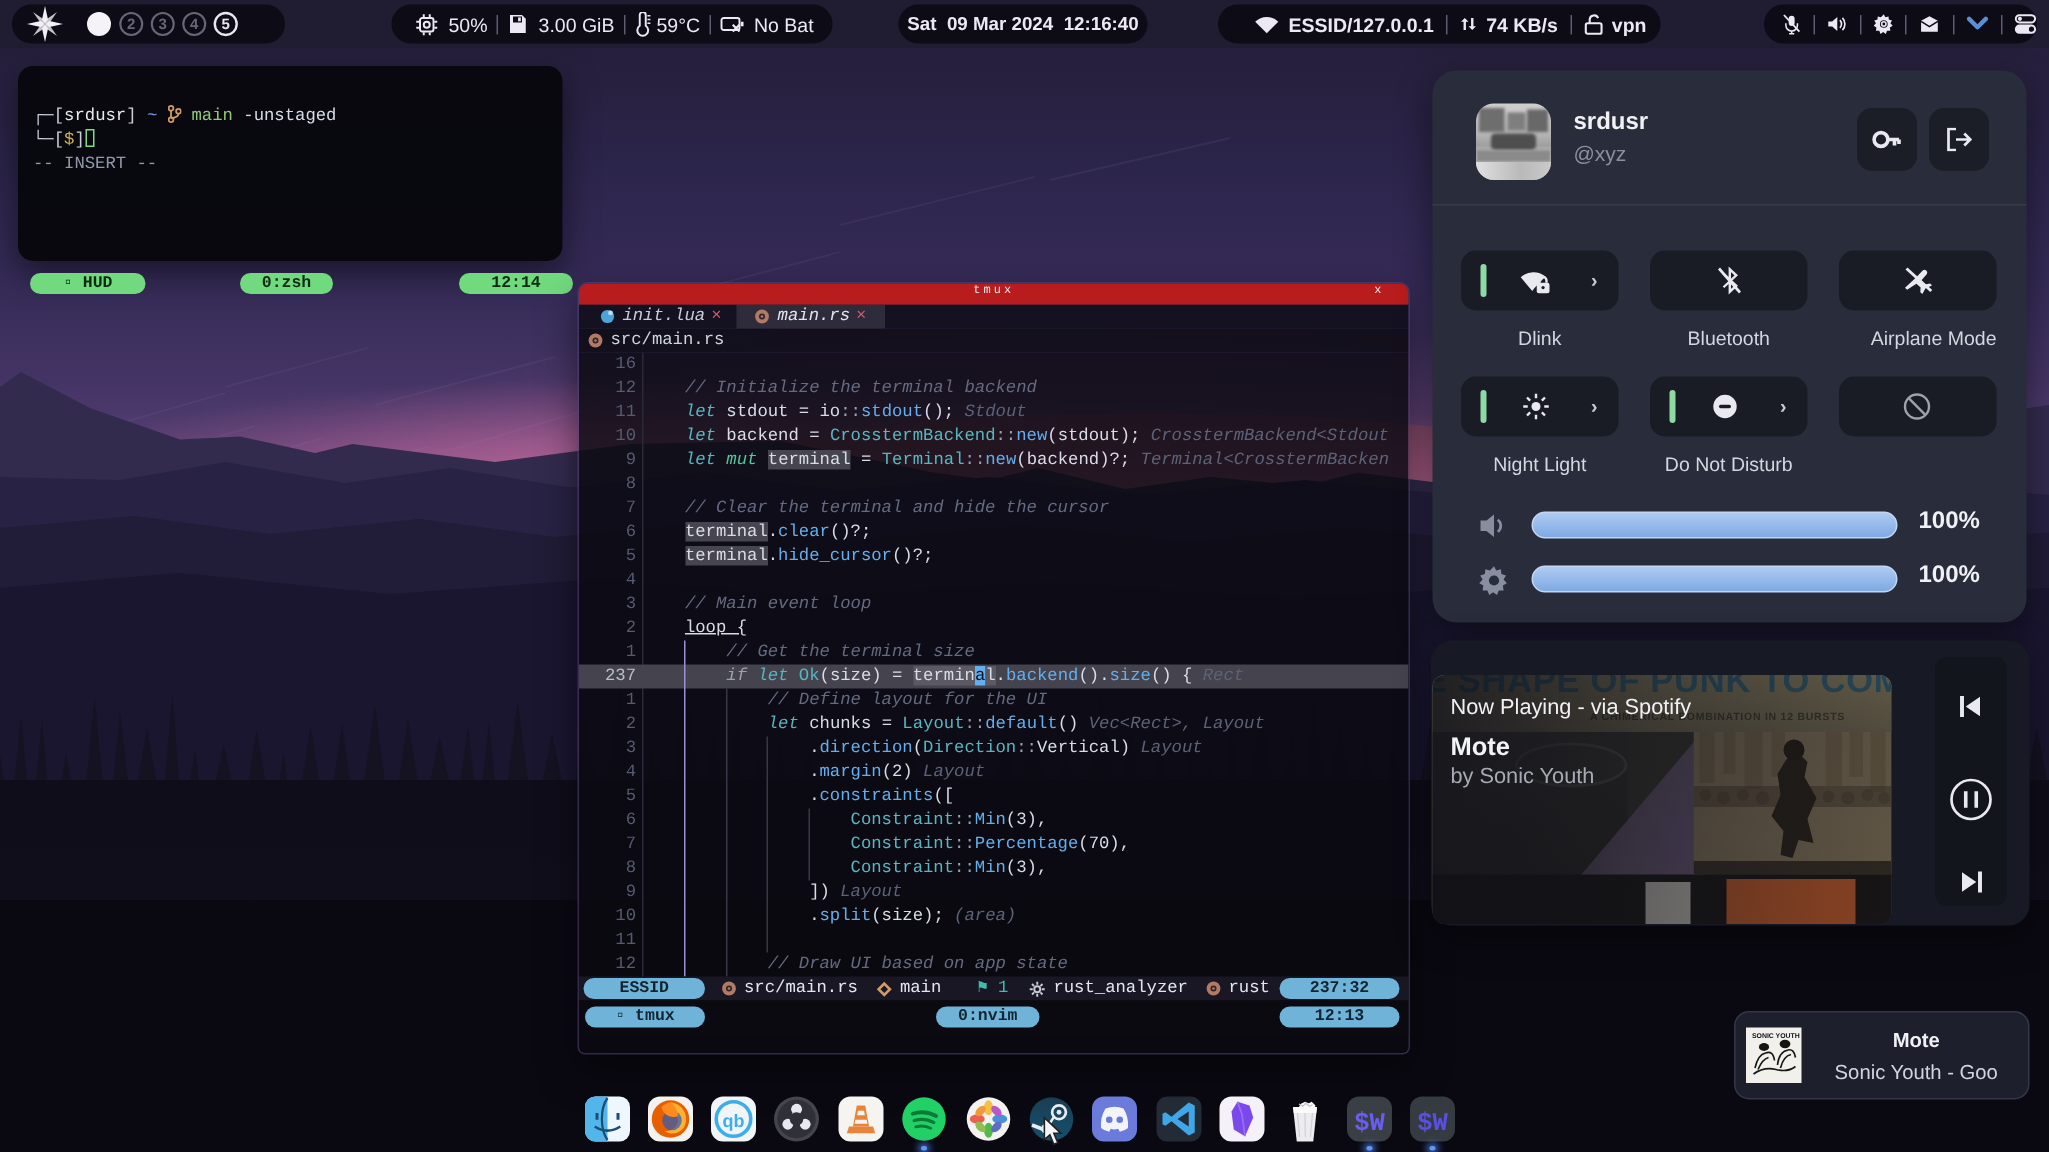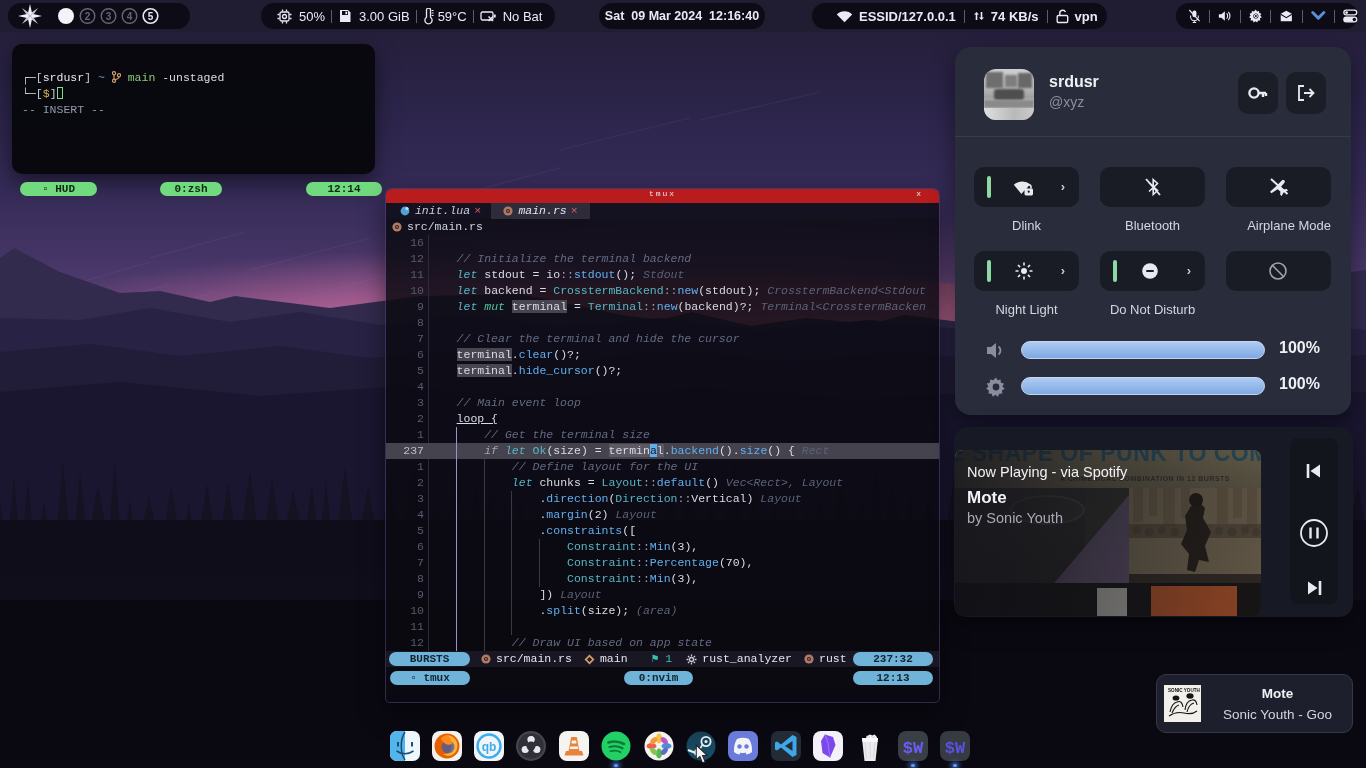--- a/index.html
+++ b/index.html
@@ -298,21 +298,21 @@
  <div class="crow" style="top:352px"><span class="lnum">9</span><span class="ctext">                <span class="wht">])</span> <span class="hint">Layout</span></span></div>
  <div class="crow" style="top:368px"><span class="lnum">10</span><span class="ctext">                <span class="wht">.</span><span class="fn">split</span><span class="wht">(size);</span> <span class="hint">(area)</span></span></div>
  <div class="crow" style="top:384px"><span class="lnum">11</span></div>
  <div class="crow" style="top:400px"><span class="lnum">12</span><span class="ctext">            <span class="com">// Draw UI based on app state</span></span></div>
  <div style="position:absolute;left:70px;top:192px;width:1px;height:224px;background:#9d8fd0;"></div>
  <div style="position:absolute;left:98px;top:224px;width:1px;height:192px;background:#3a3747;"></div>
  <div style="position:absolute;left:125px;top:256px;width:1px;height:144px;background:#3a3747;"></div>
  <div style="position:absolute;left:153px;top:304px;width:1px;height:48px;background:#3a3747;"></div>
 </div>
 <div id="mstatus">
- <div class="bpill" style="left:3px;top:1px;width:81px;height:14px;font-size:11px;line-height:14px;">BURSTS</div>
+ <div class="bpill" style="left:3px;top:1px;width:81px;height:14px;font-size:11px;line-height:14px;">ESSID</div>
  <div style="position:absolute;left:95px;top:1px;display:flex;align-items:center;height:14px;">
   <svg width="10" height="10" viewBox="0 0 10 10">
             <circle cx="5" cy="5" r="4.6" fill="#b07a64"></circle>
             <circle cx="5" cy="5" r="2" fill="#30232a"></circle>
             <circle cx="5" cy="5" r="0.9" fill="#b07a64"></circle>
           </svg>
   <span style="margin-left:5px;color:#e2e5ee">src/main.rs</span>
   <svg width="11" height="11" viewBox="0 0 11 11" style="margin-left:12px">
             <path d="M5.5 0.5 L10.5 5.5 L5.5 10.5 L0.5 5.5 Z" fill="#d19a66"></path>
             <path d="M5.5 3 L8 5.5 L5.5 8 L3 5.5 Z" fill="#191724"></path>

